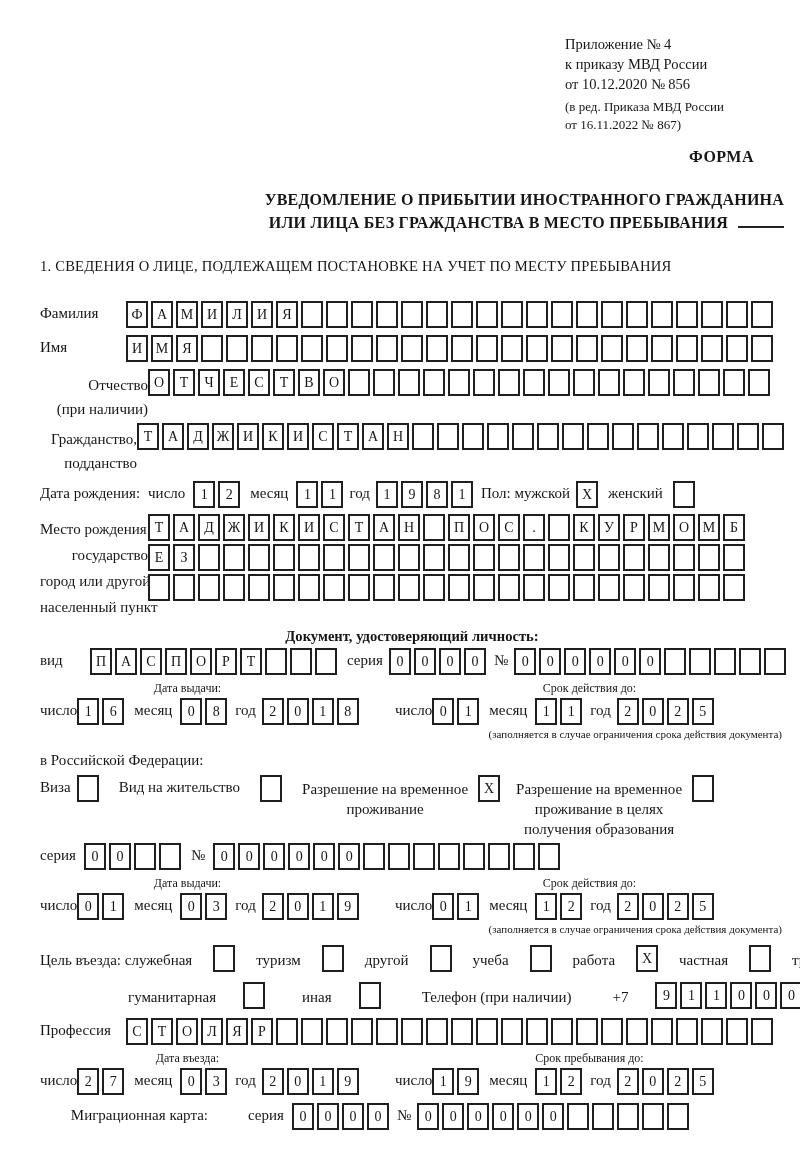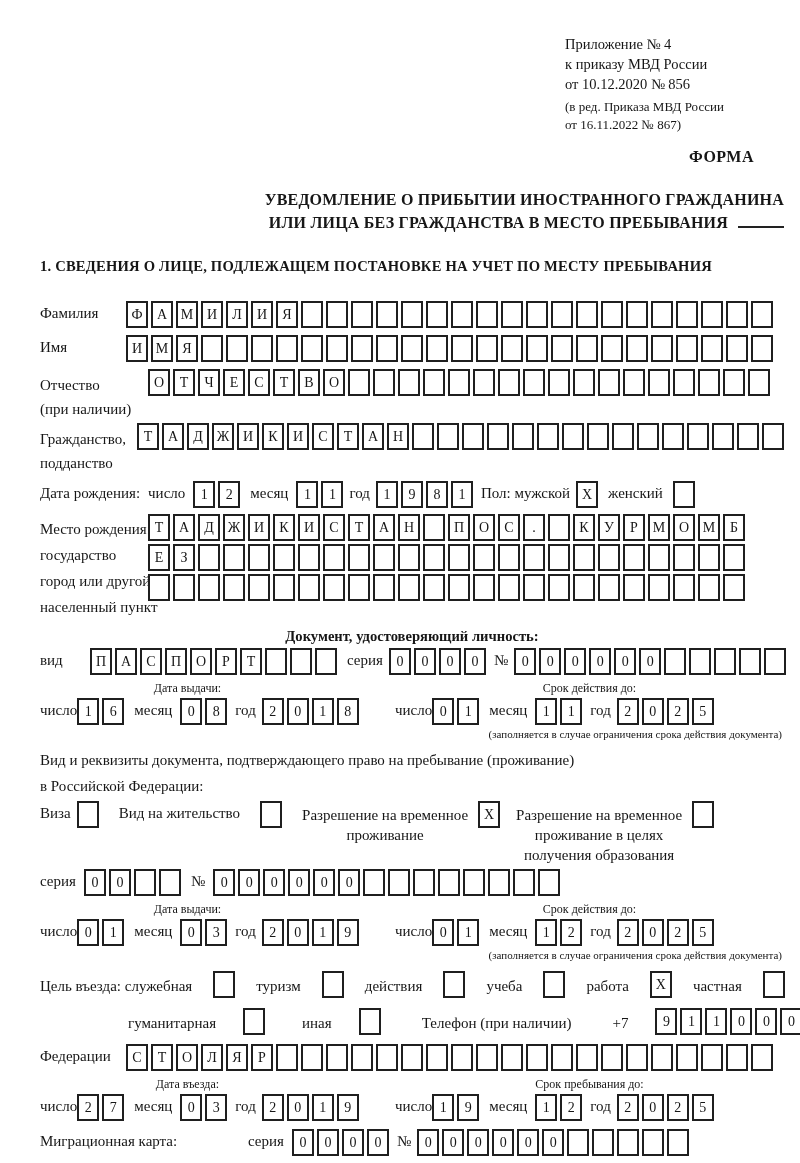--- a/index.html
+++ b/index.html
@@ -6,30 +6,30 @@
   body{width:800px;height:1163px;color:#161616;font-family:"Liberation Serif","DejaVu Serif",serif;font-size:15px;}
   .page{box-sizing:border-box;width:800px;height:1163px;padding:34px 16px 0 40px;overflow:hidden;position:relative;}
 
   .appendix{margin-left:525px;width:240px;line-height:20px;font-size:14.5px;}
   .appendix .note{font-size:13px;line-height:18px;margin-top:4px;}
   .forma{font-weight:bold;text-align:right;padding-right:30px;margin-top:14px;font-size:16px;letter-spacing:.5px;}
 
   .title{font-weight:bold;text-align:right;font-size:16px;line-height:23px;margin-top:22px;letter-spacing:.2px;}
   .blankline{display:inline-block;width:46px;border-bottom:2px solid #222;height:14px;margin-left:10px;}
 
-  .sec-head{font-weight:bold;font-size:14.6px;margin-top:24px;letter-spacing:.2px;}
+  .sec-head{font-weight:normal;font-size:14.6px;margin-top:24px;letter-spacing:.2px;}
 
   .cells{display:inline-flex;gap:3px;vertical-align:top;flex:none;}
   .cell{box-sizing:content-box;width:18px;height:23px;border:2px solid #1f1f1f;display:inline-flex;align-items:center;justify-content:center;font-size:14px;background:#fff;flex:none;}
 
   .frow{display:flex;align-items:flex-start;margin-top:7px;white-space:nowrap;}
   .lbl{display:inline-block;flex:none;padding-top:4px;}
   .w86{width:86px;} .w97{width:97px;} .w108{width:108px;} .w50{width:50px;}
   .stack{display:flex;flex-direction:column;gap:3px;}
-  .lblcol{line-height:24px;}
+  .lblcol{line-height:24px;text-align:right;}
 
   .inline-lbl{padding-top:4px;flex:none;}
   .gap6{margin-left:6px;} .gap8{margin-left:8px;} .gap10{margin-left:10px;} .gap16{margin-left:16px;} .gap20{margin-left:20px;}
 
   .doc-head{font-weight:bold;text-align:center;margin-top:8px;font-size:14.6px;}
 
   .dates{display:grid;grid-template-columns:355px auto;margin-top:6px;}
   .dhead{text-align:center;font-size:12px;}
   .dhead.left{padding-right:60px;}
   .dline{display:flex;align-items:flex-start;margin-top:2px;white-space:nowrap;}
@@ -396,21 +396,20 @@
           <span class="cell">2</span>
           <span class="cell">0</span>
           <span class="cell">2</span>
           <span class="cell">5</span>
         </span>
     </div>
   </div>
   <div class="dnote">(заполняется в случае ограничения срока действия документа)</div>
 
   <div class="plain">
-    <div>Вид и реквизиты документа, подтверждающего право на пребывание (проживание)</div>
     <div style="margin-top:4px;">в Российской Федерации:</div>
   </div>
 
   <div class="chkrow">
     <span class="chklab">Виза</span>
     <span class="cells gap6">
         <span class="cell"></span>
       </span>
     <span class="chklab gap20">Вид на жительство</span>
     <span class="cells gap20">
@@ -506,21 +505,21 @@
 
   <div class="purpose">
     <span class="inline-lbl">Цель въезда: служебная</span>
     <span class="cells">
         <span class="cell"></span>
       </span>
     <span class="inline-lbl">туризм</span>
     <span class="cells">
         <span class="cell"></span>
       </span>
-    <span class="inline-lbl">действия</span>
+    <span class="inline-lbl">другой</span>
     <span class="cells">
         <span class="cell"></span>
       </span>
     <span class="inline-lbl">учеба</span>
     <span class="cells">
         <span class="cell"></span>
       </span>
     <span class="inline-lbl">работа</span>
     <span class="cells">
         <span class="cell">X</span>
@@ -554,21 +553,21 @@
         <span class="cell">0</span>
         <span class="cell">0</span>
         <span class="cell">0</span>
         <span class="cell">0</span>
         <span class="cell">0</span>
         <span class="cell"></span>
       </span>
   </div>
 
   <div class="frow" style="margin-top:9px;">
-    <span class="lbl w86">Федерации</span>
+    <span class="lbl w86">Профессия</span>
     <span class="cells">
         <span class="cell">С</span>
         <span class="cell">Т</span>
         <span class="cell">О</span>
         <span class="cell">Л</span>
         <span class="cell">Я</span>
         <span class="cell">Р</span>
         <span class="cell"></span>
         <span class="cell"></span>
         <span class="cell"></span>
@@ -629,21 +628,21 @@
       <span class="cells gap6">
           <span class="cell">2</span>
           <span class="cell">0</span>
           <span class="cell">2</span>
           <span class="cell">5</span>
         </span>
     </div>
   </div>
 
   <div class="frow" style="margin-top:8px;">
-    <span class="inline-lbl" style="width:168px;">Миграционная карта:</span>
+    <span class="inline-lbl" style="width:168px;text-align:right;">Миграционная карта:</span>
     <span class="inline-lbl" style="margin-left:40px;">серия</span>
     <span class="cells gap8">
         <span class="cell">0</span>
         <span class="cell">0</span>
         <span class="cell">0</span>
         <span class="cell">0</span>
       </span>
     <span class="inline-lbl gap8">№</span>
     <span class="cells gap6">
         <span class="cell">0</span>

